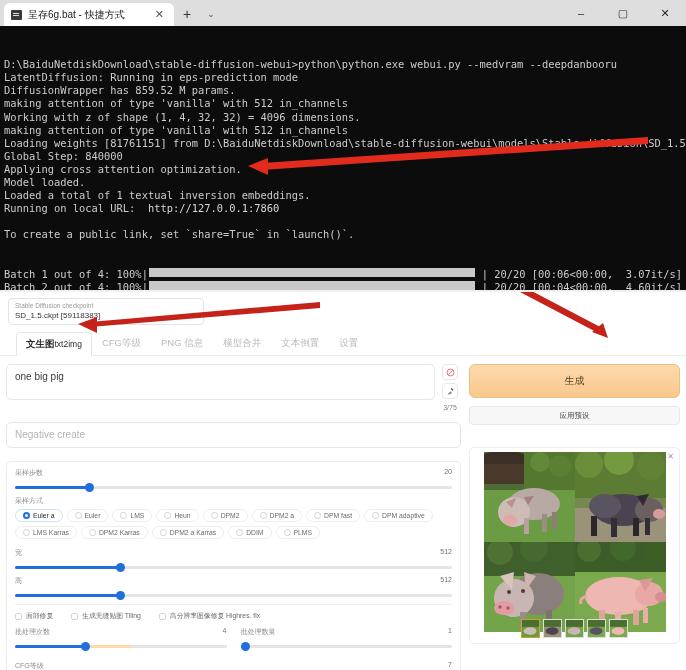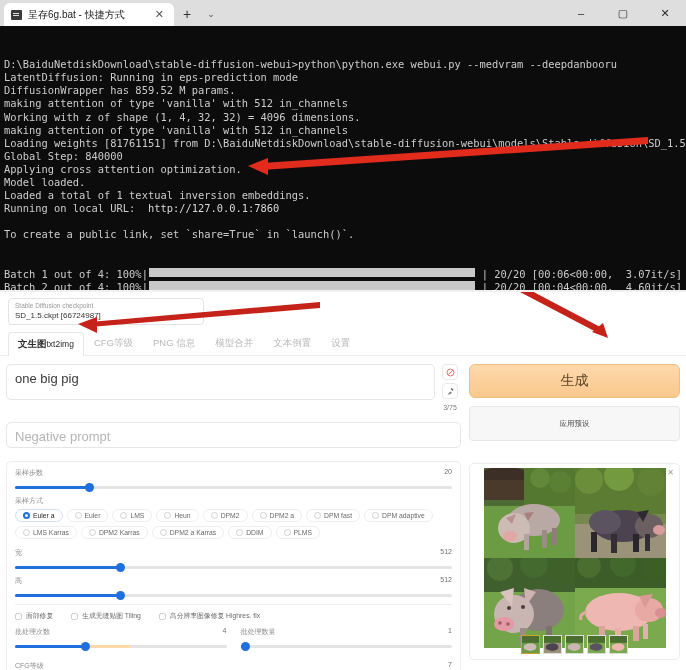--- a/index.html
+++ b/index.html
@@ -39,35 +39,35 @@
   #webui { height:380px; background:#fff; position:relative; overflow:hidden; }
   #wb-divider { height:2px; background:#f0f0f0; }
 
   .ckpt-row { padding:6px 8px 2px 8px; }
   .ckpt-box { width:196px; border:1px solid #e3e3e3; border-radius:4px; background:#fff;
     padding:2px 6px 3px 6px; position:relative; }
   .ckpt-label { font-size:6.5px; color:#9a9a9a; line-height:9px; }
   .ckpt-val { font-size:8px; color:#333; line-height:11px; }
   .ckpt-caret { position:absolute; right:6px; top:9px; font-size:8px; color:#777; }
 
-  .tabs { display:flex; align-items:flex-end; gap:0; padding:4px 6px 0 8px;
+  .tabs { display:flex; align-items:flex-end; gap:0; padding:4px 6px 0 16px;
      border-bottom:1px solid #ececec; }
   .tab { font-size:9.5px; color:#b9b9b9; padding:5px 9px 5px 9px; white-space:nowrap;
      border:1px solid transparent; border-bottom:none; border-radius:4px 4px 0 0; }
   .tab.active { color:#2b2b2b; font-weight:bold; border-color:#e6e6e6; background:#fff;
      margin-bottom:-1px; }
   .tab .en { font-weight:normal; font-size:8.5px; }
 
   .main { display:flex; padding:8px 6px 0 6px; gap:8px; }
   .col-left { width:455px; }
   .col-right { width:211px; }
 
   .prompt-row { display:flex; gap:4px; align-items:flex-start; }
   .prompt-box { flex:1; border:1px solid #e6e6e6; border-radius:5px; height:36px;
-    padding:6px 8px; font-size:13px; color:#3a3a3a; background:#fff; }
+    padding:6px 8px; font-size:10px; color:#3a3a3a; background:#fff; }
   .prompt-box.neg { height:26px; color:#b5b5b5; margin-top:11px; }
   .mini-btns { width:22px; display:flex; flex-direction:column; align-items:center; gap:3px; }
   .mini-btn { width:16px; height:16px; border:1px solid #e8e8e8; border-radius:4px; background:#fff;
     display:flex; align-items:center; justify-content:center; font-size:8px; }
   .counter { font-size:7px; color:#7d7d7d; margin-top:2px; }
 
   .panel { border:1px solid #ededed; border-radius:5px; margin-top:13px; padding:6px 8px 7px 8px; }
   .fld-label { font-size:7px; color:#8d8d8d; line-height:10px; }
   .slider-row { position:relative; margin-bottom:3px; }
   .slider-val { position:absolute; right:0; top:0; font-size:7px; color:#6f6f6f; }
@@ -88,23 +88,23 @@
   .check-row { display:flex; gap:18px; }
   .check { display:flex; align-items:center; gap:4px; font-size:6.8px; color:#6a6a6a; }
   .cbox { width:7px; height:7px; border:1px solid #d3d3d3; border-radius:2px; }
 
   .two-col { display:flex; gap:14px; margin-top:6px; }
   .two-col > div { flex:1; }
 
   
   .gen-btn { height:34px; border-radius:6px; background:linear-gradient(180deg,#ffd9ad,#f9c88c);
      border:1px solid #f0bd7e; display:flex; align-items:center; justify-content:center;
-     font-size:14px; color:#5d4426; }
+     font-size:10px; color:#5d4426; }
   .preset-row { display:flex; gap:6px; margin-top:8px; }
-  .preset-btn { flex:1; height:35px; border:1px solid #e7e7e7; border-radius:4px; background:#f7f7f7;
+  .preset-btn { flex:1; height:19px; border:1px solid #e7e7e7; border-radius:4px; background:#f7f7f7;
      display:flex; align-items:center; justify-content:center; font-size:7.5px; color:#4a4a4a; }
   .gallery { border:1px solid #ededed; border-radius:5px; margin-top:22px; height:197px;
      position:relative; display:flex; flex-direction:column; align-items:center; justify-content:flex-start;
      padding-top:4px; overflow:hidden; background:#fff;}
   .gal-close { position:absolute; right:5px; top:4px; font-size:8px; color:#9a9a9a; }
   .grid2 { width:182px; height:180px; display:grid; grid-template-columns:1fr 1fr; grid-template-rows:1fr 1fr; }
   .cell { position:relative; overflow:hidden; }
   .thumbs { position:absolute; bottom:5px; left:0; right:0; display:flex; gap:3px;
      justify-content:center; }
   .thumb { width:19px; height:19px; border:1px solid #ddd; overflow:hidden; position:relative; }
@@ -147,21 +147,21 @@
   </svg>
 </div>
 
 <div id="wb-divider"></div>
 
 <div id="webui">
 
   <div class="ckpt-row">
     <div class="ckpt-box">
       <div class="ckpt-label">Stable Diffusion checkpoint</div>
-      <div class="ckpt-val">SD_1.5.ckpt [66724987]</div>
+      <div class="ckpt-val">SD_1.5.ckpt [59118383]</div>
       <div class="ckpt-caret">⌄</div>
     </div>
   </div>
 
   <div class="tabs" id="wb-tabs">
       <div class="tab active"><span>文生图</span><span class="en">txt2img</span></div>
       <div class="tab"><span>CFG等级</span></div>
       <div class="tab"><span>PNG 信息</span></div>
       <div class="tab"><span>模型合并</span></div>
       <div class="tab"><span>文本倒置</span></div>
@@ -184,21 +184,21 @@
           <div class="mini-btn">
             <svg width="9" height="9" viewBox="0 0 12 12">
                 <path d="M2 10 L6 6 L8 8 L4 10 Z" fill="#7a7a7a"></path>
                 <rect x="6.5" y="2" width="3.4" height="2" transform="rotate(45 8 3)" fill="#555"></rect>
               </svg>
           </div>
           <div class="counter">3/75</div>
         </div>
       </div>
 
-      <div class="prompt-box neg">Negative prompt</div>
+      <div class="prompt-box neg">Negative create</div>
 
       <div class="panel">
 
         <div class="slider-row">
           <div class="fld-label">采样步数</div>
           <div class="slider-val">20</div>
           <div class="track">
             <div class="fill" id="fill-steps" style="width: 17%;"></div>
               <div class="knob" id="knob-steps" style="left: 17%;"></div>
           </div>

